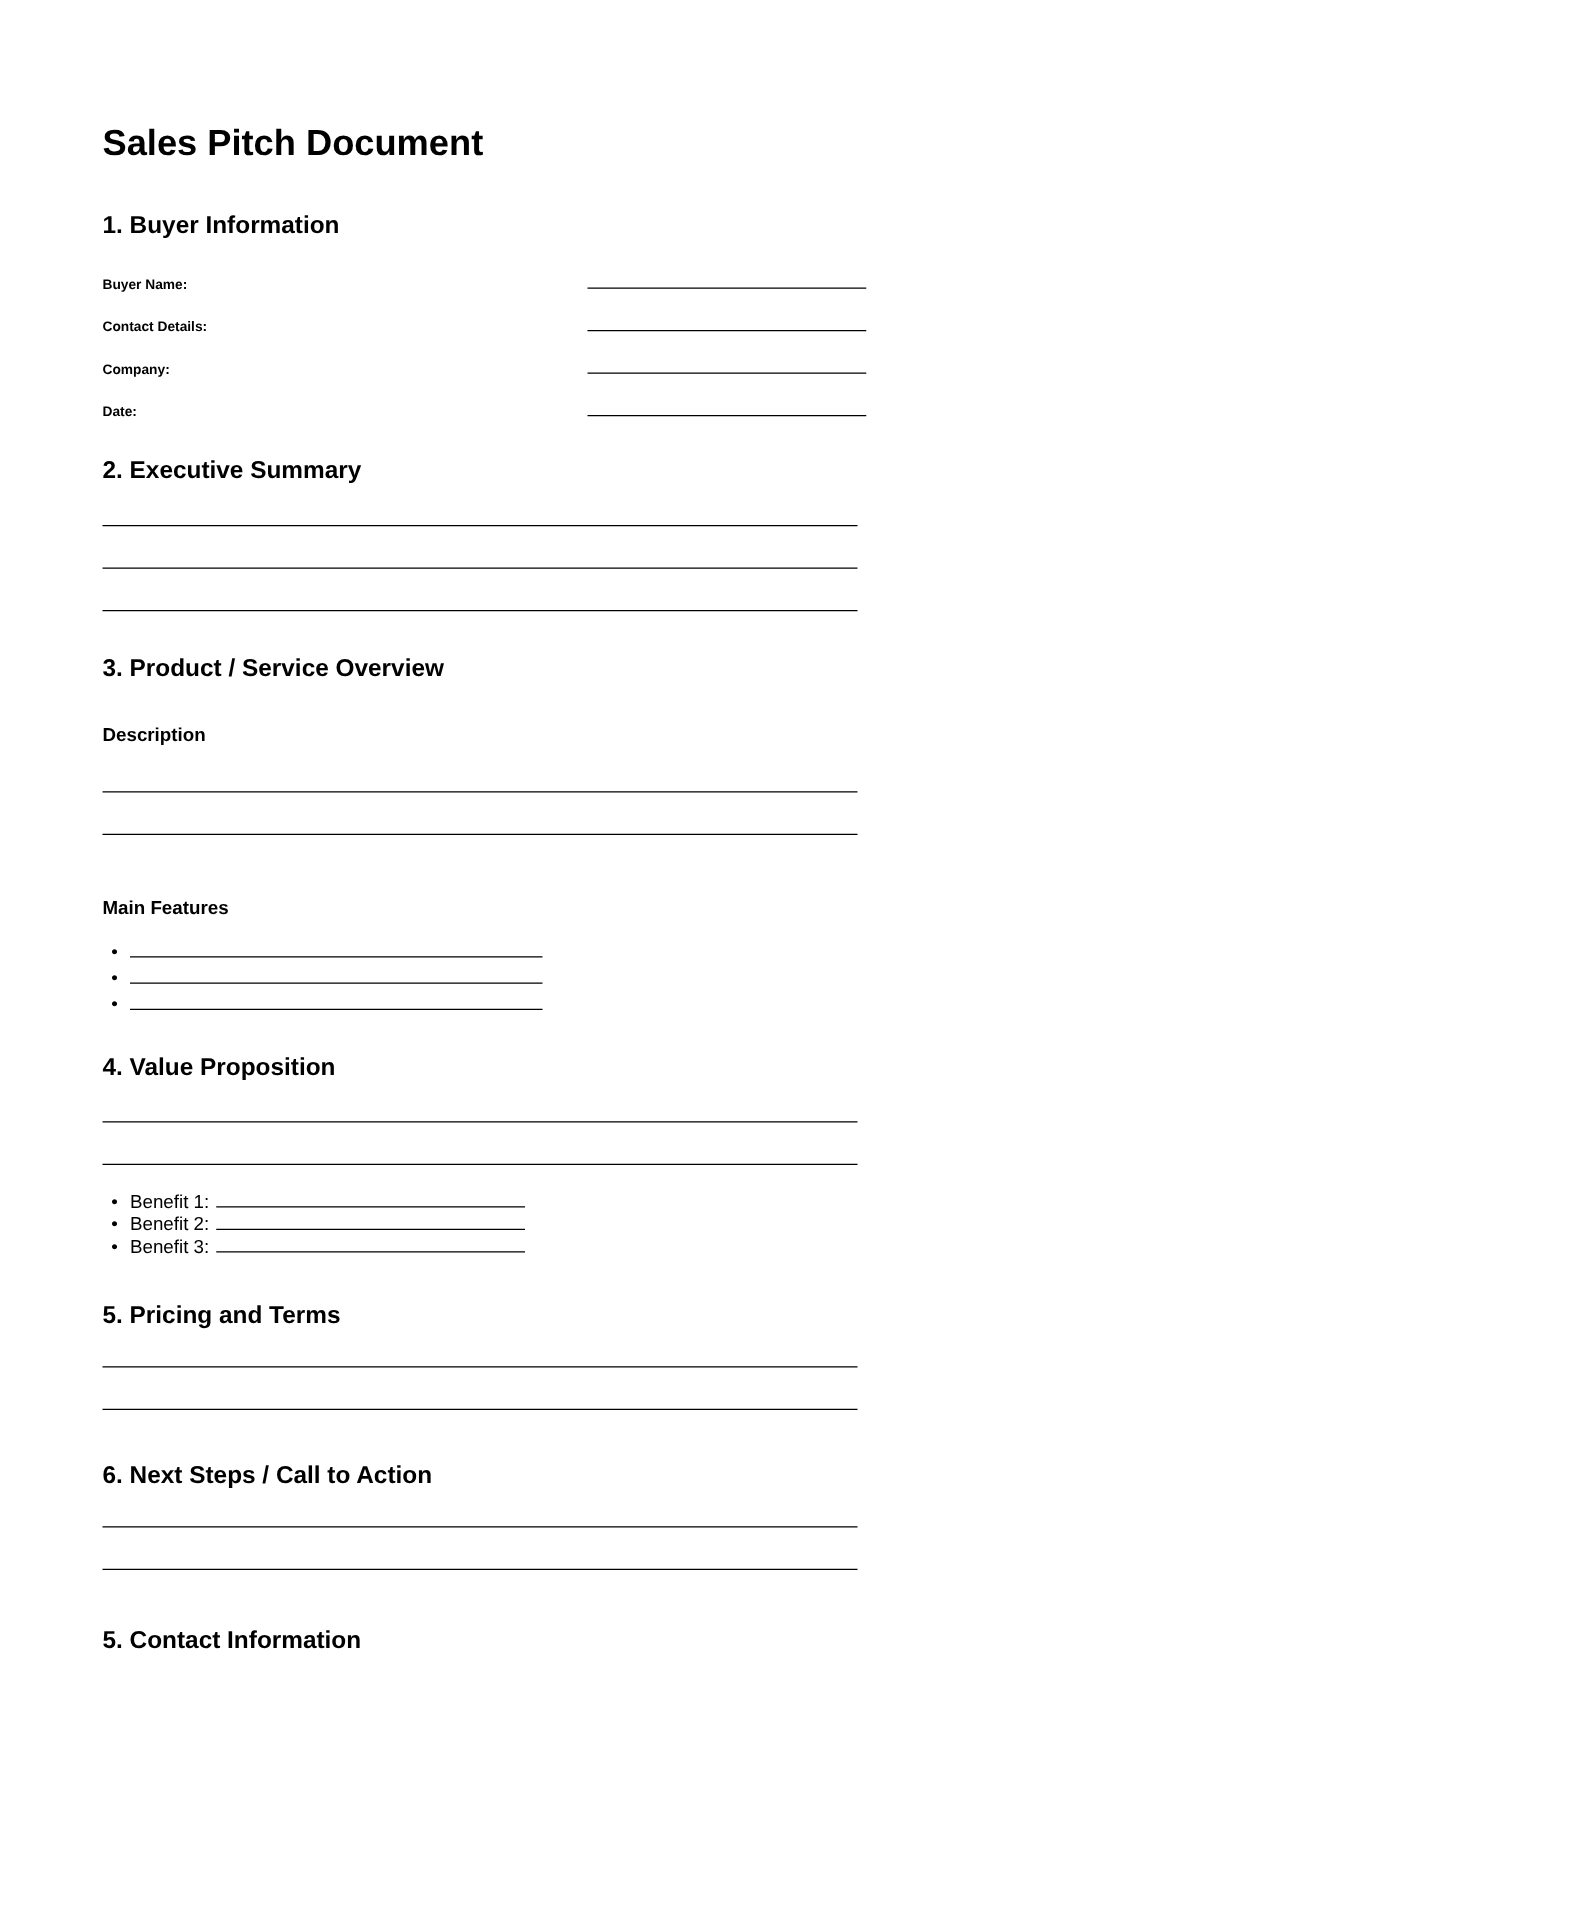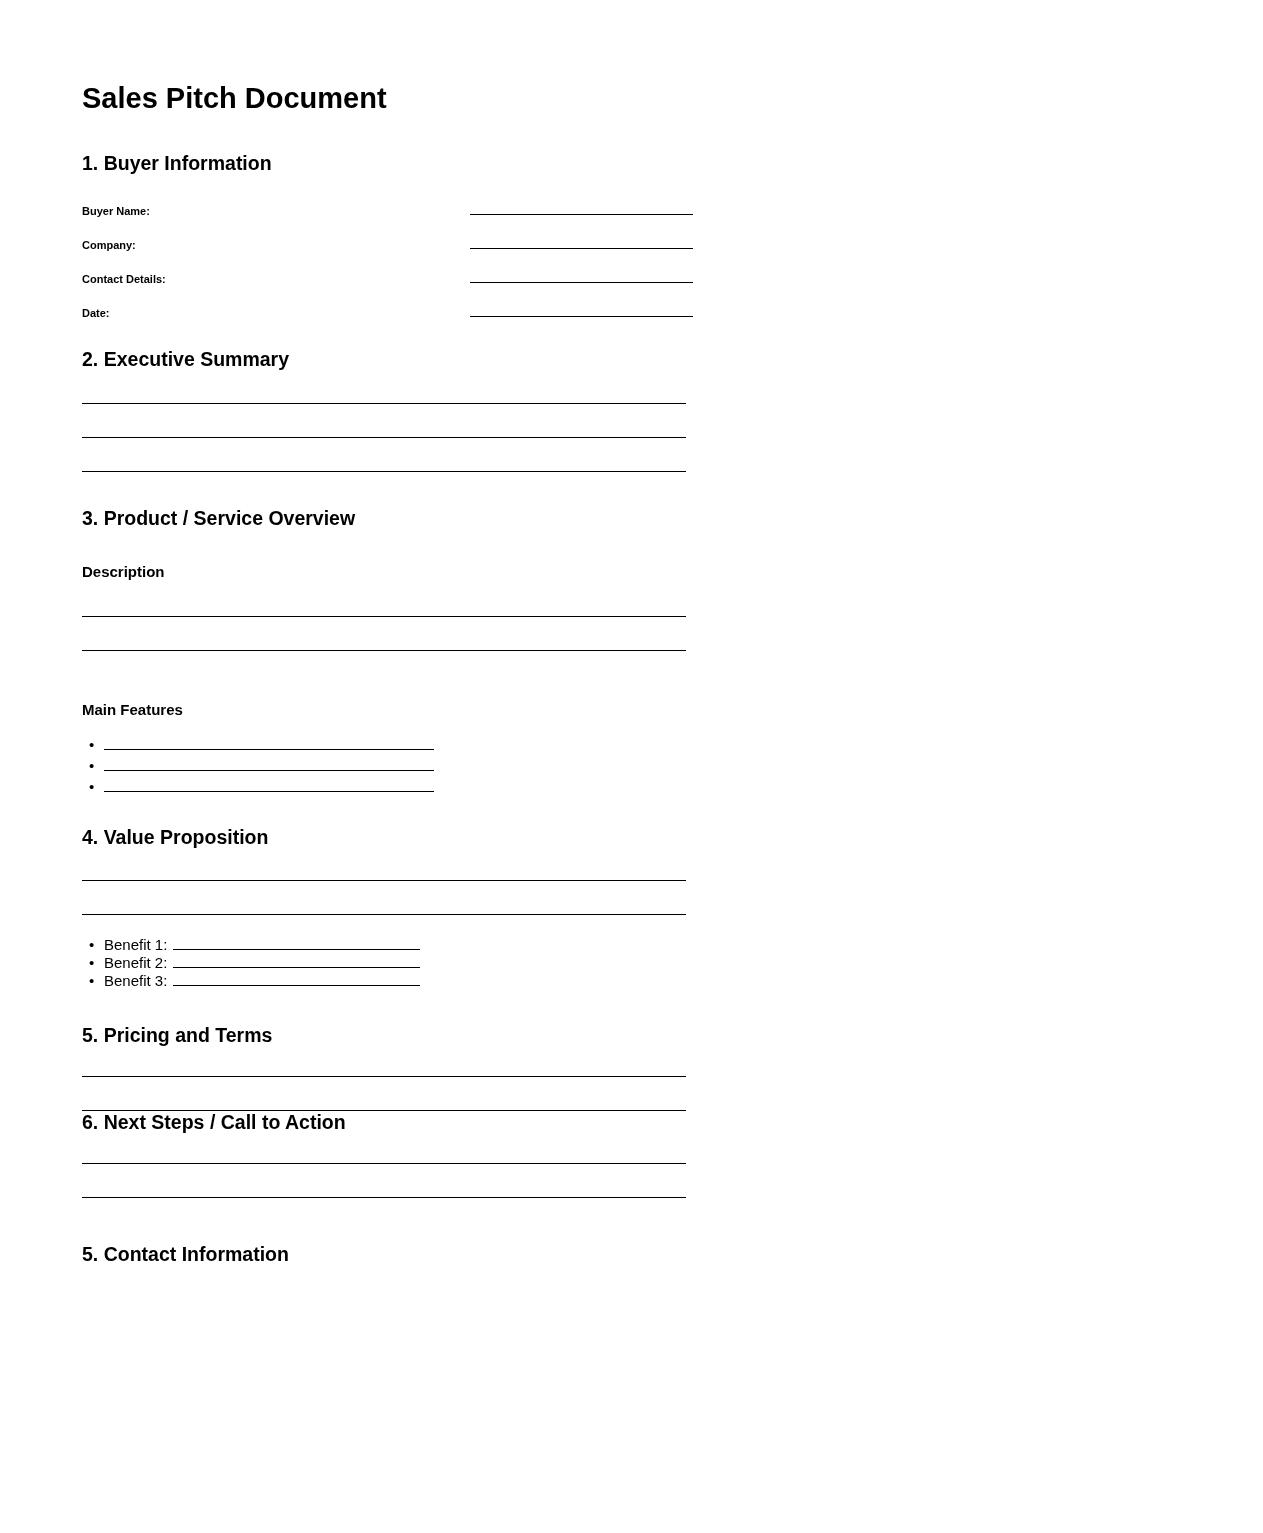--- a/index.html
+++ b/index.html
@@ -11,21 +11,21 @@
   }
   .page {
     position: relative;
     width: 1263px;
     height: 1533px;
     background: #ffffff;
     overflow: hidden;
   }
   .doc {
     position: absolute;
-    top: 81px;
+    top: 98px;
     left: 82px;
     width: 611px;
   }
   h1.doc-title {
     font-size: 29px;
     line-height: 34px;
     font-weight: bold;
     margin: 0 0 37px 0;
   }
   h2.sec-heading {
@@ -90,21 +90,21 @@
   ul.benefit-list { margin-top: 21px; }
   ul.benefit-list li { line-height: 18px; }
   .benefit-line { width: 247px; margin-left: 6px; }
   
   #h-exec    { margin-top: 25px; }
   #h-product { margin-top: 35px; }
   #lbl-desc  { margin-top: 34px; }
   #lbl-feat  { margin-top: 51px; }
   #h-value   { margin-top: 29px; }
   #h-pricing { margin-top: 34px; }
-  #h-next    { }
+  #h-next    { margin-top: 41px; }
   #h-contact { margin-top: 45px; }
   .desc-first { margin-top: 37px; }
   .vp-first   { margin-top: 31px; }
   .pt-first   { margin-top: 29px; }
   .ns-first   { margin-top: 29px; }
 </style>
 </head>
 <body>
 
 <div class="page">
@@ -112,25 +112,25 @@
 
     <h1 class="doc-title">Sales Pitch Document</h1>
 
     <h2 class="sec-heading">1. Buyer Information</h2>
     <div class="fields">
       <div class="field-row">
         <span class="field-label">Buyer Name:</span>
         <span class="uline field-line"></span>
       </div>
       <div class="field-row">
-        <span class="field-label">Company:</span>
+        <span class="field-label">Contact Details:</span>
         <span class="uline field-line"></span>
       </div>
       <div class="field-row">
-        <span class="field-label">Contact Details:</span>
+        <span class="field-label">Company:</span>
         <span class="uline field-line"></span>
       </div>
       <div class="field-row">
         <span class="field-label">Date:</span>
         <span class="uline field-line"></span>
       </div>
     </div>
 
     <h2 id="h-exec" class="sec-heading">2. Executive Summary</h2>
     <div class="blank-line mt-first"></div>

